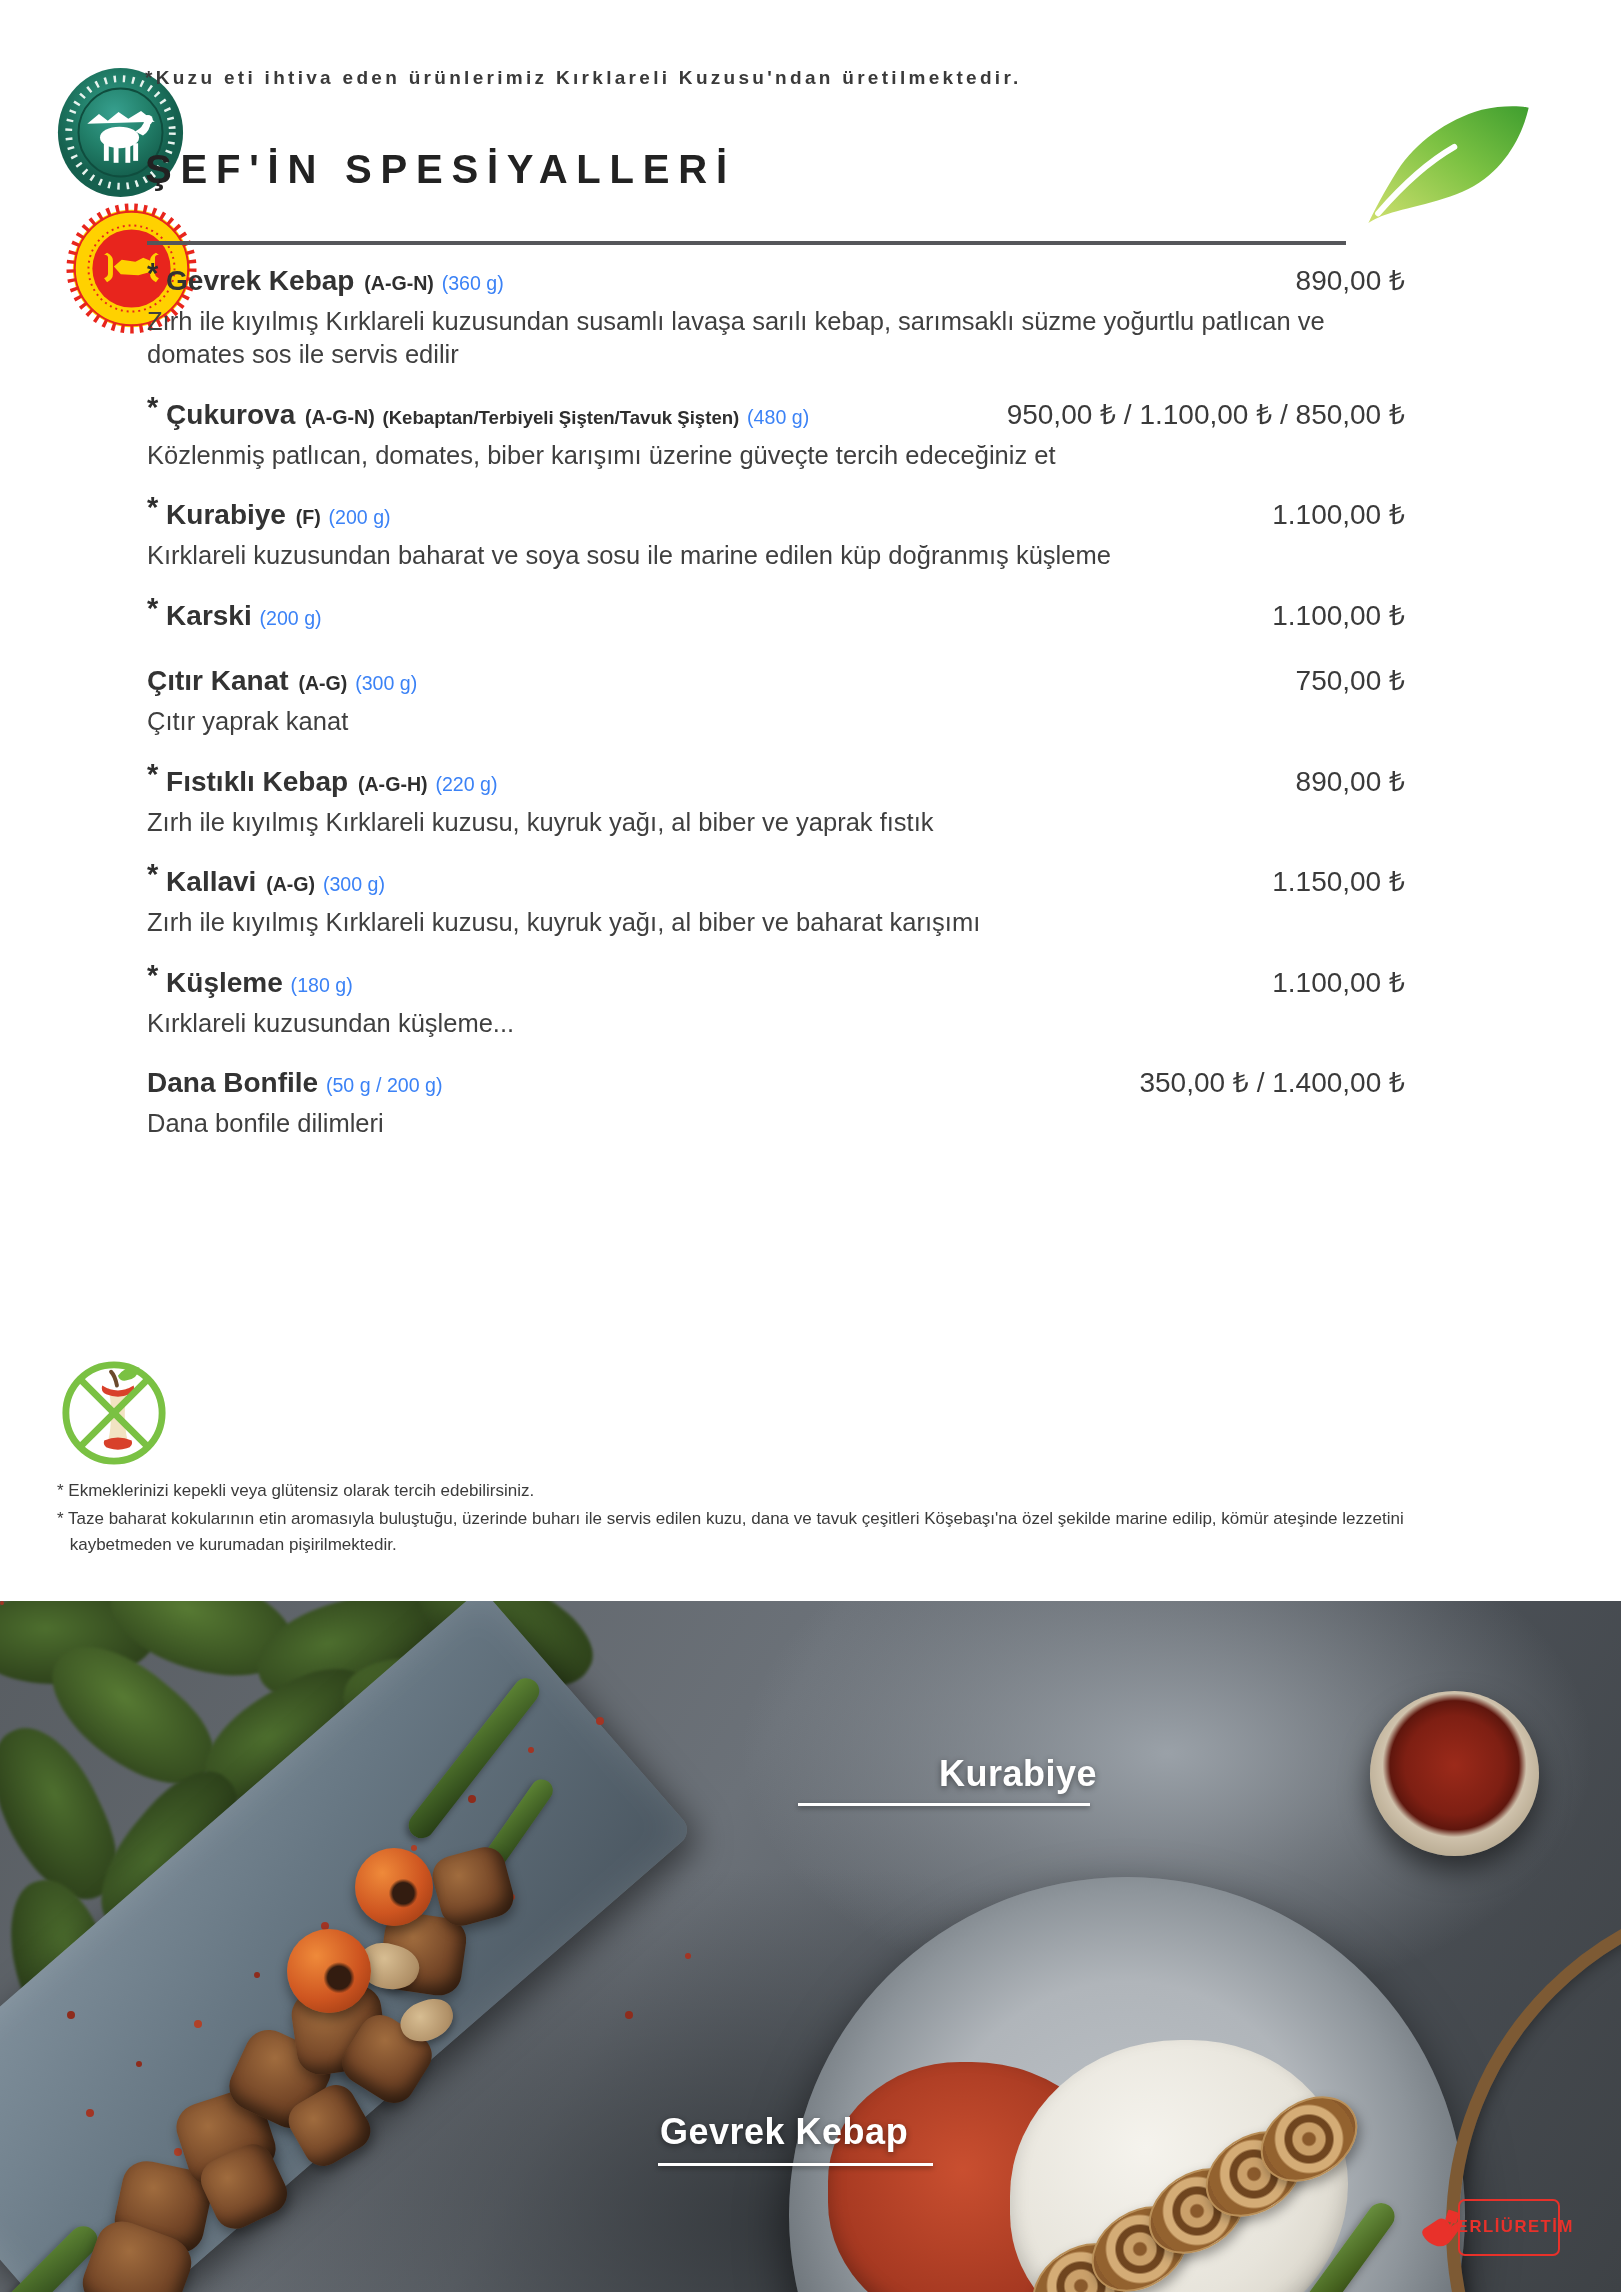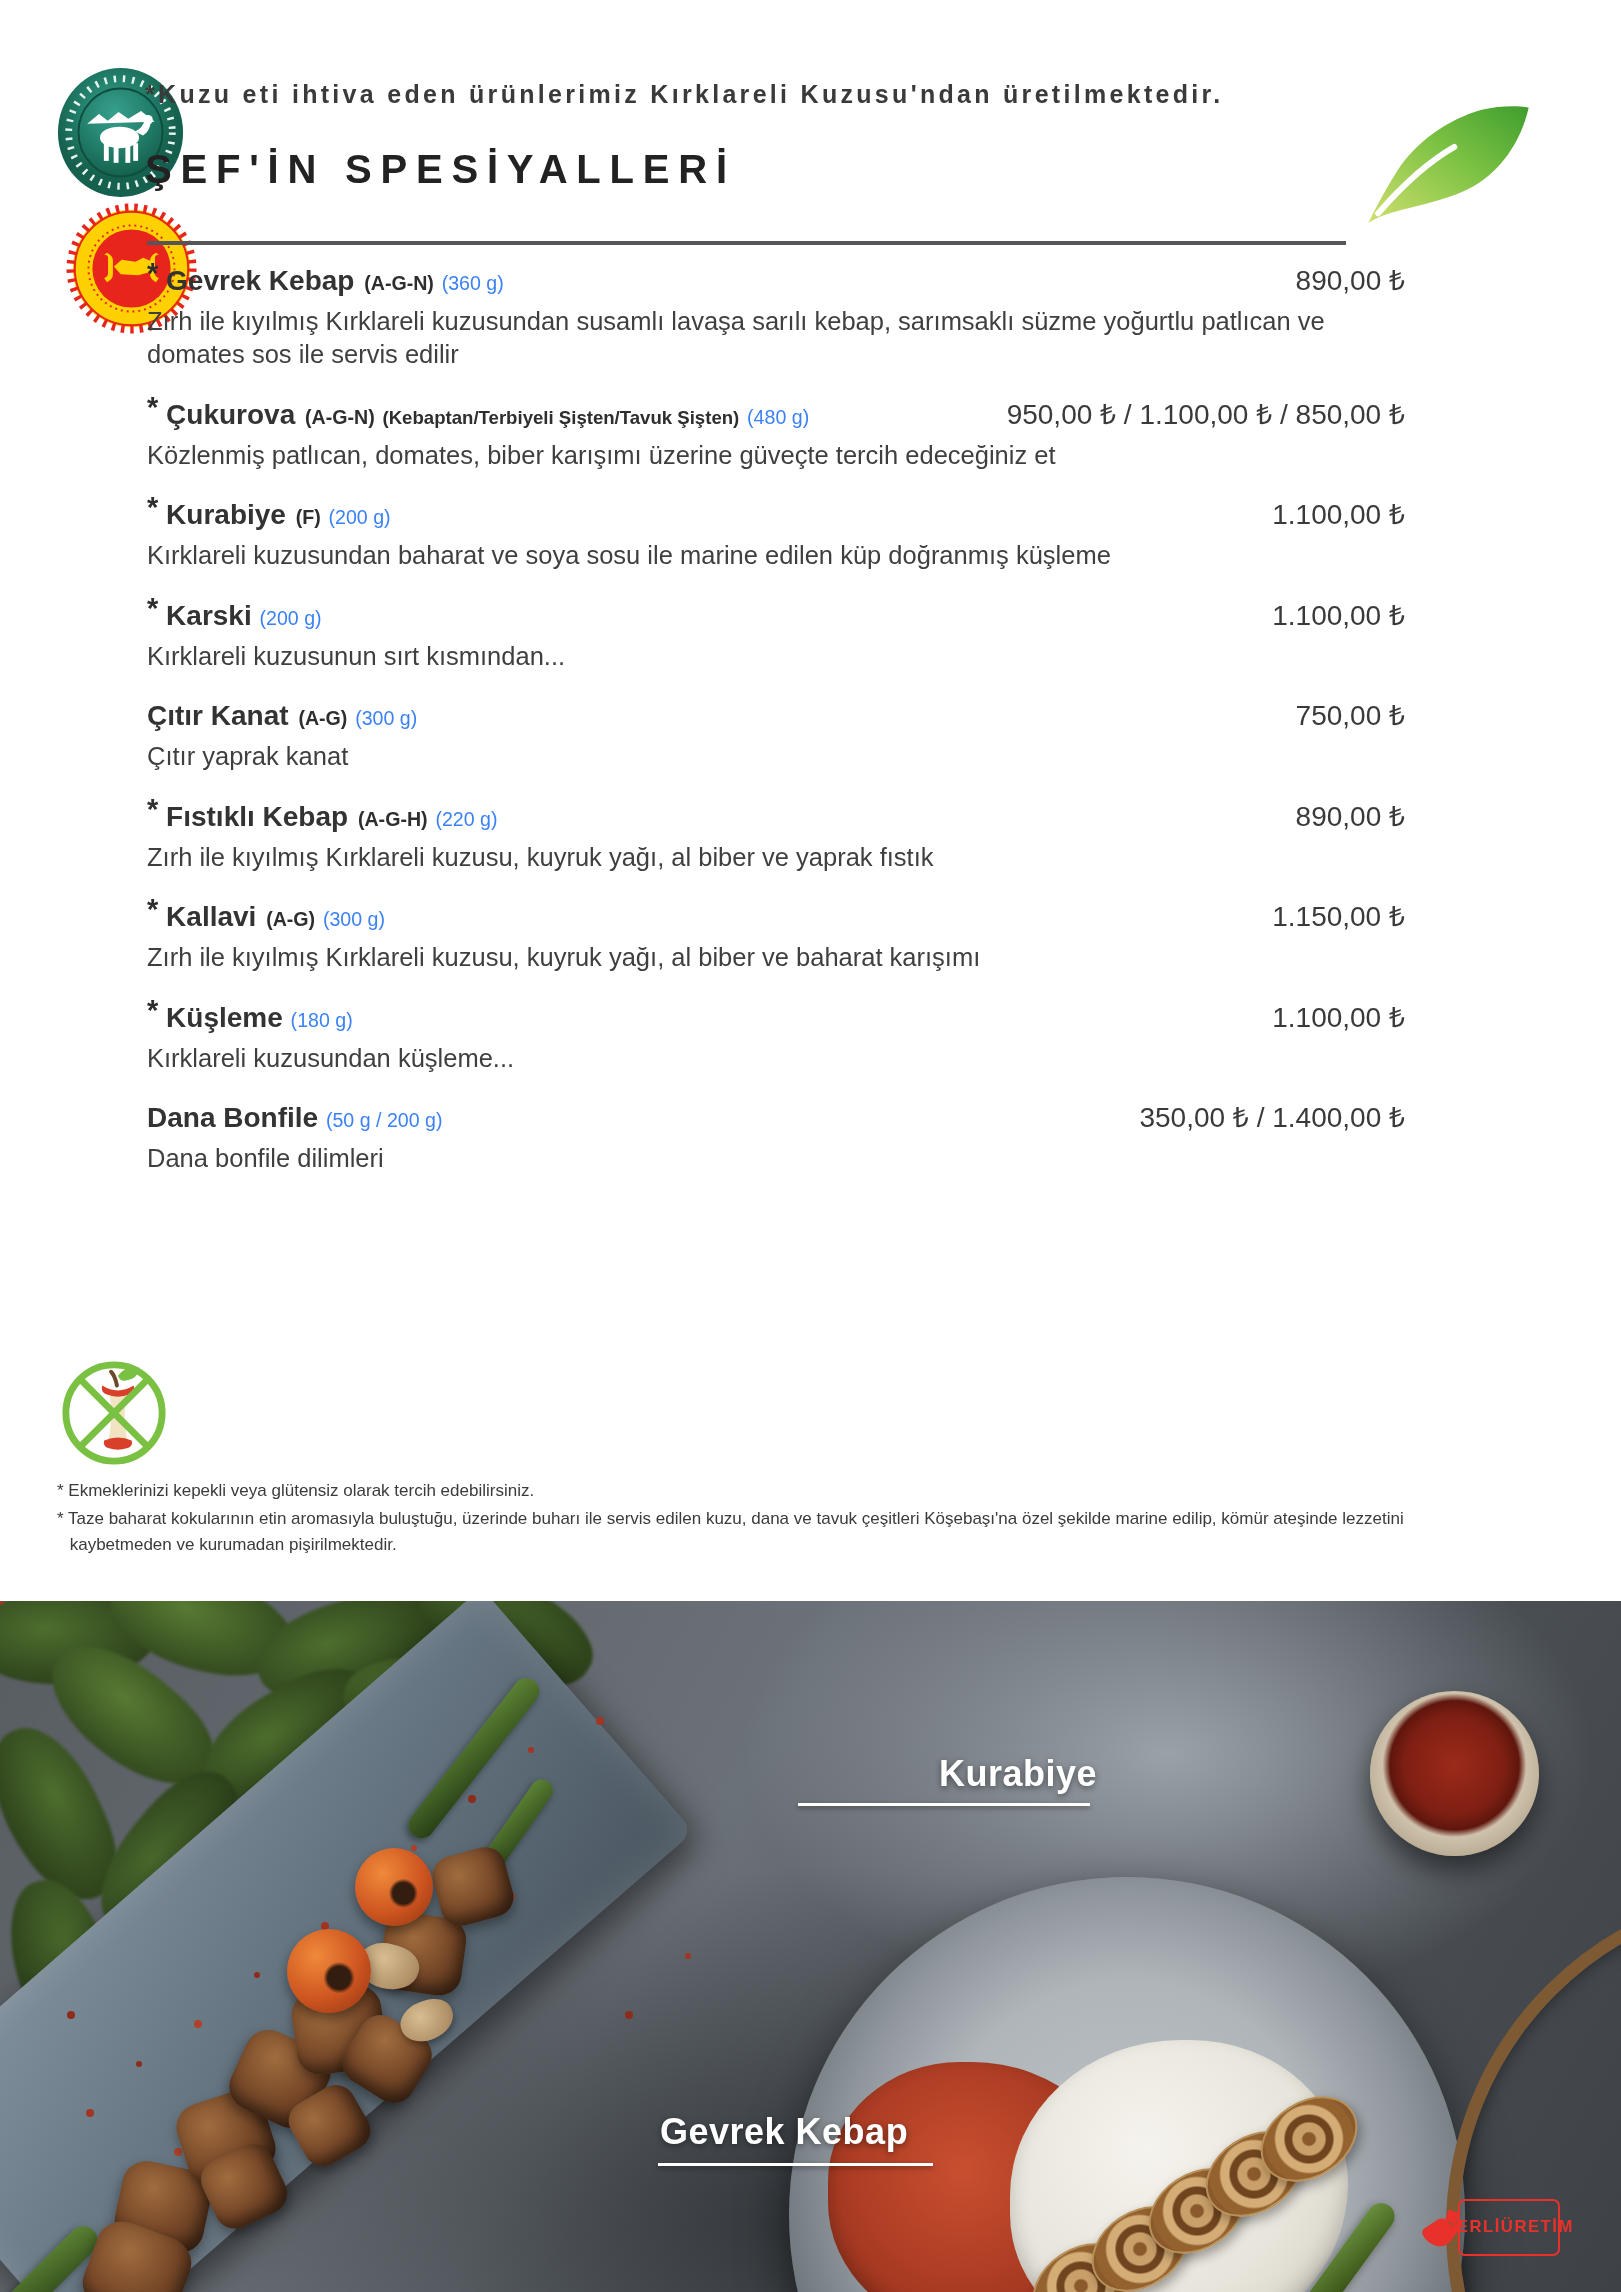--- a/index.html
+++ b/index.html
@@ -4,21 +4,21 @@
 <style>
   * { margin:0; padding:0; box-sizing:border-box; }
   html,body { background:#ffffff; }
   body { font-family:"Liberation Sans", sans-serif; color:#3a3a3a; }
   .page { position:relative; width:1621px; height:2293px; background:#ffffff; overflow:hidden; }
 
   
   .seal { position:absolute; }
   .seal-lamb { left:55px; top:67px; }
   .seal-geo  { left:65px; top:202px; }
-  .disclaimer { position:absolute; left:145px; top:80px; font-size:25px; font-weight:bold;
+  .disclaimer { position:absolute; left:145px; top:67px; font-size:19px; font-weight:bold;
                 letter-spacing:3.3px; color:#3a3a3a; white-space:nowrap; }
   .page-title { position:absolute; left:145px; top:147px; font-size:40px; font-weight:bold;
                 letter-spacing:8.8px; color:#222222; white-space:nowrap; }
   .title-rule { position:absolute; left:147px; top:241px; width:1199px; height:3.9px; background:#55565a; }
   .leaf-wrap { position:absolute; left:1364px; top:98px; }
 
   
   .menu { position:absolute; left:147px; top:261px; width:1258px; }
   .item { margin-bottom:23.5px; }
   .item-line { display:flex; align-items:baseline; line-height:39px; }
@@ -216,21 +216,20 @@
     <div class="item">
       <div class="item-line">
         <span class="star">*</span>
         <span class="iname">Karski</span>
         <span class="allerg"></span>
         <span class="variant"></span>
         <span class="portion">(200 g)</span>
         <span class="spacer"></span>
         <span class="price">1.100,00 ₺</span>
       </div>
-      <div class="desc">Kırklareli kuzusunun sırt kısmından...</div>
     </div>
 
     <div class="item">
       <div class="item-line">
         <span class="star"></span>
         <span class="iname">Çıtır Kanat</span>
         <span class="allerg">(A-G)</span>
         <span class="variant"></span>
         <span class="portion">(300 g)</span>
         <span class="spacer"></span>

